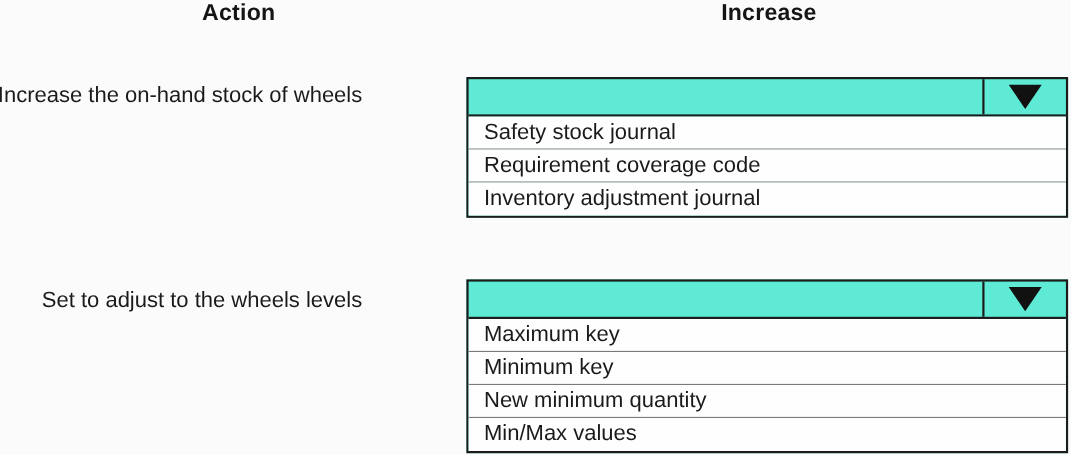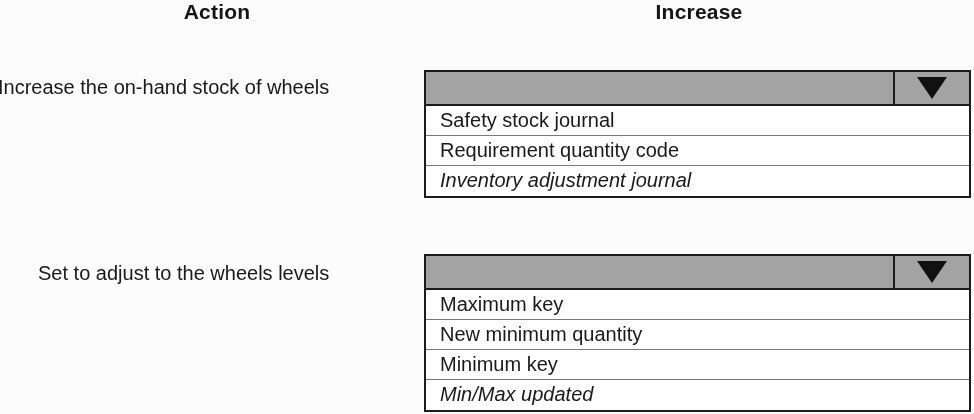--- a/index.html
+++ b/index.html
@@ -35,21 +35,21 @@
     white-space: nowrap;
     color: #1a1a1a;
   }
   .action-label.first  { left: -2px; top: 74px; }
   .action-label.second { left: 38px; top: 260px; }
 
   .dropdown-box {
     position: absolute;
     left: 424px;
     width: 547px;
-    background: #a3a3a3;
+    background: #5eead4;
     border: 2px solid #1c1c1c;
   }
   .dropdown-box.first  { top: 70px; }
   .dropdown-box.second { top: 254px; }
 
   .select-row {
     display: flex;
     height: 34px;
     border-bottom: 2px solid #1c1c1c;
     cursor: pointer;
@@ -80,21 +80,21 @@
     height: 30px;
     font-size: 20px;
     line-height: 29px;
     padding-left: 14px;
     border-bottom: 1px solid #7a7a7a;
     white-space: nowrap;
     overflow: hidden;
     cursor: pointer;
     background: #fefefe;
   }
-  .option-row:last-child { border-bottom: none; font-style: italic; }
+  .option-row:last-child { border-bottom: none; }
 </style>
 </head>
 <body>
 
 <div class="canvas">
 
   <div class="col-header action">Action</div>
 
   <div class="col-header feature">Increase</div>
 
@@ -103,30 +103,30 @@
   <div class="action-label second">Set to adjust to the wheels levels</div>
 
   <div class="dropdown-box first">
     <div class="select-row">
       <div class="select-value"></div>
       <div class="arrow-cell">
         <div class="triangle-down"></div>
       </div>
     </div>
     <div class="option-row">Safety stock journal</div>
-    <div class="option-row">Requirement quantity code</div>
+    <div class="option-row">Requirement coverage code</div>
     <div class="option-row">Inventory adjustment journal</div>
   </div>
 
   <div class="dropdown-box second">
     <div class="select-row">
       <div class="select-value"></div>
       <div class="arrow-cell">
         <div class="triangle-down"></div>
       </div>
     </div>
     <div class="option-row">Maximum key</div>
+    <div class="option-row">Minimum key</div>
     <div class="option-row">New minimum quantity</div>
-    <div class="option-row">Minimum key</div>
-    <div class="option-row">Min/Max updated</div>
+    <div class="option-row">Min/Max values</div>
   </div>
 
 </div>
 
 </body></html>

